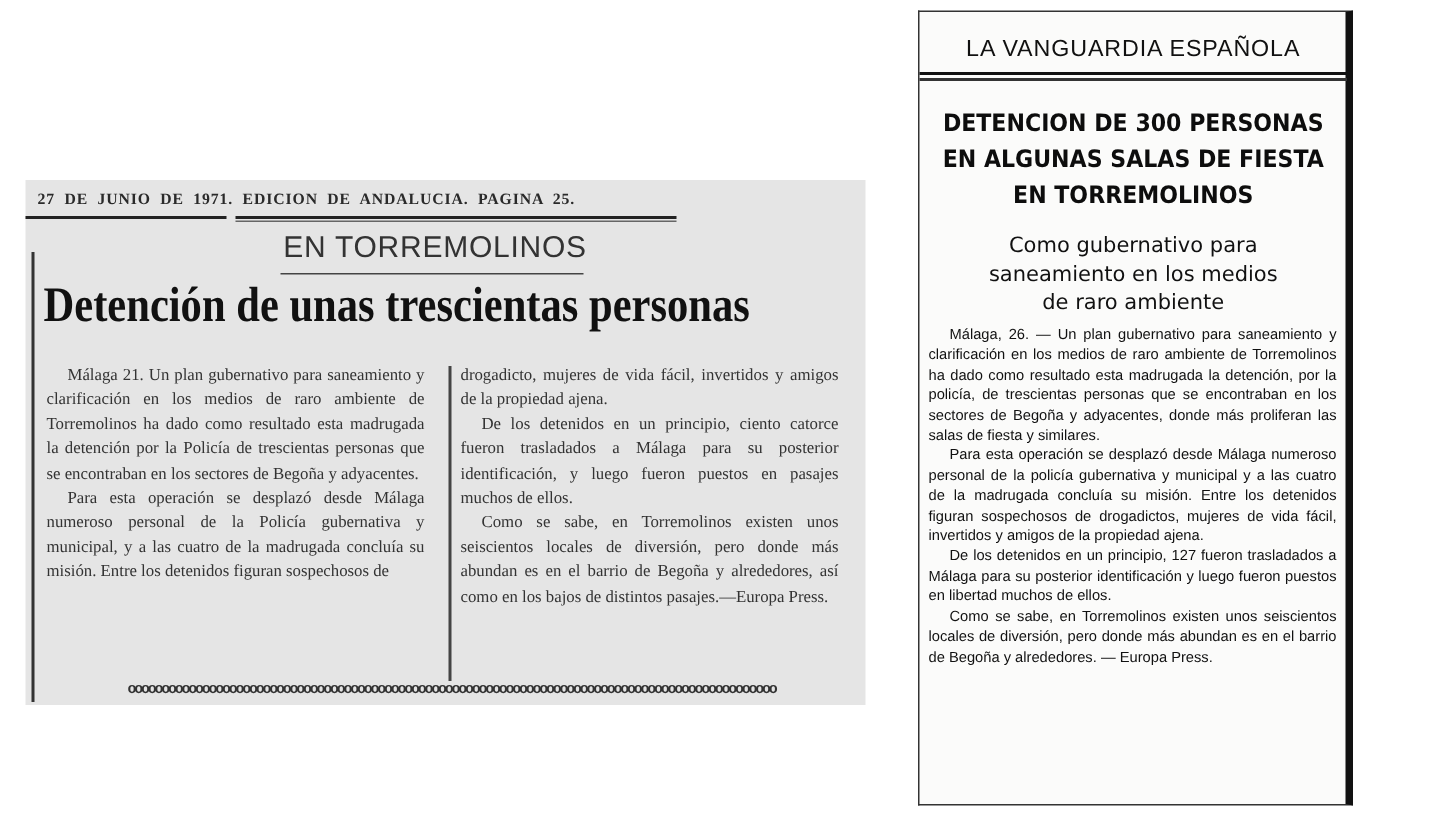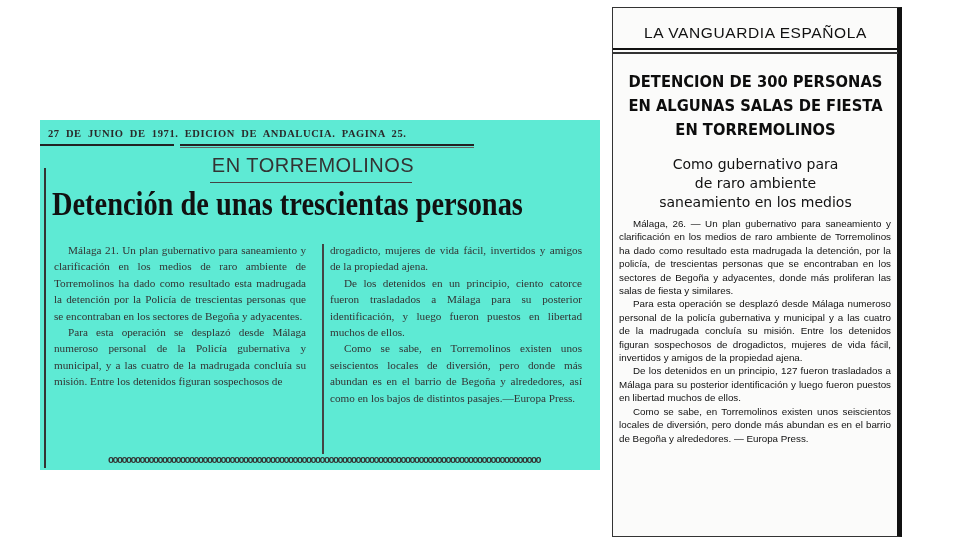--- a/index.html
+++ b/index.html
@@ -2,22 +2,22 @@
 <html><head>
 <meta charset="utf-8">
 <style>
   html, body { margin:0; padding:0; }
   body {
     width:970px; height:546px; background:#ffffff; position:relative; overflow:hidden;
     font-family:"Liberation Serif", serif; color:#1a1a1a;
   }
   
   .clip-left {
-    position:absolute; left:40px; top:120px; width:560px; height:350px;
-    background:#5eead4;
+    position:absolute; left:17px; top:120px; width:560px; height:350px;
+    background:#e5e5e5;
   }
   .dateline {
     position:absolute; left:8px; top:8px; width:432px;
     font-family:"Liberation Serif", serif; font-weight:bold; font-size:10.5px;
     letter-spacing:0.6px; color:#2a2a2a; white-space:nowrap;
     word-spacing:3px;
   }
   .dateline-rule-a { position:absolute; left:0; top:24px; width:134px; height:2px; background:#222; }
   .dateline-rule-b { position:absolute; left:140px; top:24px; width:294px; height:2px; background:#222; }
   .dateline-rule-b2 { position:absolute; left:140px; top:27px; width:294px; height:1px; background:#666; }
@@ -90,42 +90,42 @@
 
   <div class="headline">Detención de unas trescientas personas</div>
 
   <div class="col col-1">
     <p>Málaga 21. Un plan gubernativo para saneamiento y clarificación en los medios de raro ambiente de Torremolinos ha dado como resultado esta madrugada la detención por la Policía de trescientas personas que se encontraban en los sectores de Begoña y adyacentes.</p>
     <p>Para esta operación se desplazó desde Málaga numeroso personal de la Policía gubernativa y municipal, y a las cuatro de la madrugada concluía su misión. Entre los detenidos figuran sospechosos de</p>
   </div>
   <div class="col-divider"></div>
   <div class="col col-2">
     <p style="text-indent:0">drogadicto, mujeres de vida fácil, invertidos y amigos de la propiedad ajena.</p>
-    <p>De los detenidos en un principio, ciento catorce fueron trasladados a Málaga para su posterior identificación, y luego fueron puestos en libertad muchos de ellos.</p>
+    <p>De los detenidos en un principio, ciento catorce fueron trasladados a Málaga para su posterior identificación, y luego fueron puestos en pasajes muchos de ellos.</p>
     <p>Como se sabe, en Torremolinos existen unos seiscientos locales de diversión, pero donde más abundan es en el barrio de Begoña y alrededores, así como en los bajos de distintos pasajes.—Europa Press.</p>
   </div>
 
   <div class="ornament">oooooooooooooooooooooooooooooooooooooooooooooooooooooooooooooooooooooooooooooooooooooooooooooooo</div>
 </div>
 
 <div class="clip-right">
   <div class="masthead">LA VANGUARDIA ESPAÑOLA</div>
   <div class="mast-rule-1"></div>
   <div class="mast-rule-2"></div>
 
   <div class="r-headline">
     <div>DETENCION DE 300 PERSONAS</div>
     <div>EN ALGUNAS SALAS DE FIESTA</div>
     <div>EN TORREMOLINOS</div>
   </div>
 
   <div class="r-subhead">
     <div>Como gubernativo para</div>
+    <div>saneamiento en los medios</div>
     <div>de raro ambiente</div>
-    <div>saneamiento en los medios</div>
   </div>
 
   <div class="r-body">
     <p>Málaga, 26. — Un plan gubernativo para saneamiento y clarificación en los medios de raro ambiente de Torremolinos ha dado como resultado esta madrugada la detención, por la policía, de trescientas personas que se encontraban en los sectores de Begoña y adyacentes, donde más proliferan las salas de fiesta y similares.</p>
     <p>Para esta operación se desplazó desde Málaga numeroso personal de la policía gubernativa y municipal y a las cuatro de la madrugada concluía su misión. Entre los detenidos figuran sospechosos de drogadictos, mujeres de vida fácil, invertidos y amigos de la propiedad ajena.</p>
     <p>De los detenidos en un principio, 127 fueron trasladados a Málaga para su posterior identificación y luego fueron puestos en libertad muchos de ellos.</p>
     <p>Como se sabe, en Torremolinos existen unos seiscientos locales de diversión, pero donde más abundan es en el barrio de Begoña y alrededores. — Europa Press.</p>
   </div>
 </div>
 

